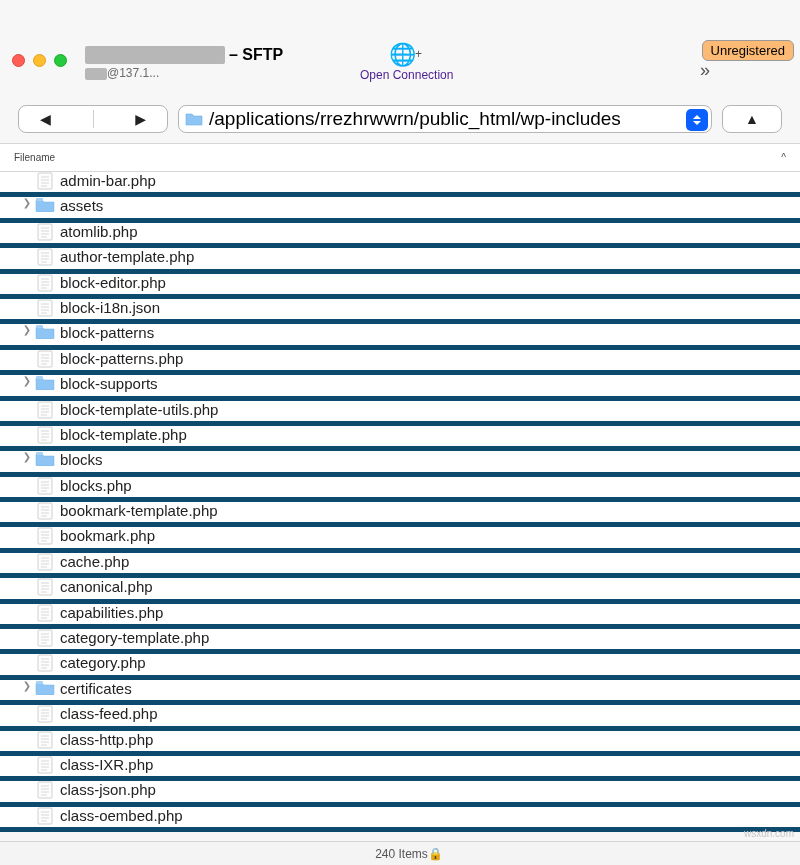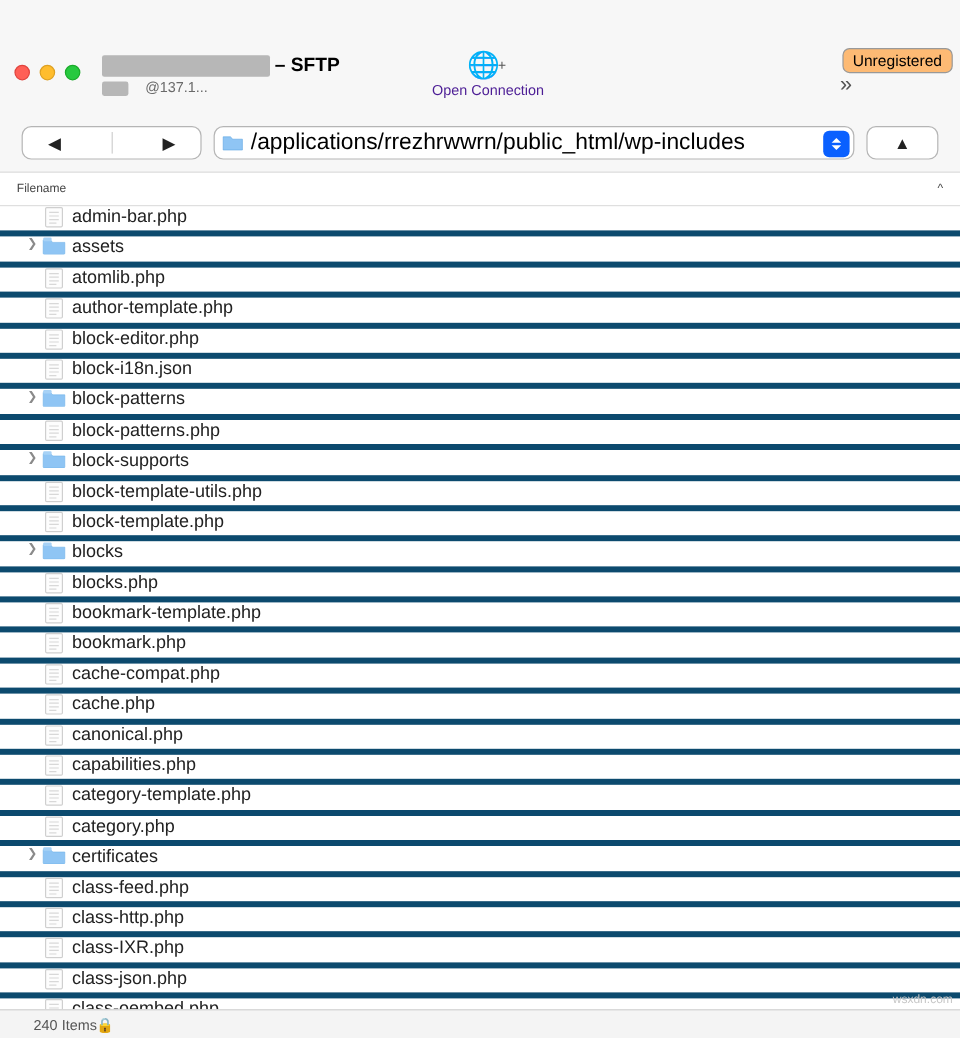--- a/index.html
+++ b/index.html
@@ -23,21 +23,21 @@
   }
   .traffic-lights { display: flex; gap: 8px; margin-top: 10px; }
   .tl { width: 13px; height: 13px; border-radius: 50%; }
   .tl.close { background:#ff5f56; border:0.5px solid #e0443e; }
   .tl.min   { background:#ffbd2e; border:0.5px solid #dea123; }
   .tl.max   { background:#27c93f; border:0.5px solid #1aab29; }
   .conn-block { margin-left: 18px; margin-top: 2px; }
   .conn-name { display:flex; align-items:center; gap:4px; }
   .conn-redact { width:140px; height:18px; background:#b7b7b7; border-radius:2px; }
   .conn-suffix { font-weight:700; font-size:16px; }
-  .conn-sub { display:flex; align-items:flex-end; gap:14px; margin-top:2px; font-size:12px; color:#6a6a6a;}
+  .conn-sub { display:flex; align-items:flex-end; gap:0; margin-top:2px; font-size:12px; color:#6a6a6a;}
   .conn-sub-redact { width:22px; height:12px; background:#b7b7b7; border-radius:2px; }
   .open-conn { position:absolute; left: 360px; top:6px; text-align:center; }
   .open-conn .icon { font-size:22px; color:#555; }
   .open-conn .plus { font-size:12px; position:relative; top:-4px; left:-2px; color:#555;}
   .open-conn .lbl { font-size:12px; color:#4c1d95; margin-top:0; display:block;}
   .chevrons { position:absolute; right:90px; top:24px; font-size:18px; color:#555; }
   .unreg {
     position:absolute; top:4px; right:6px;
     border:1px solid #999; border-radius:6px; padding:2px 8px;
     font-size:13px; background:#fdba74;
@@ -86,21 +86,21 @@
   .row .spacer14 { width:14px; }
   .row .icon { width:22px; display:flex; align-items:center; justify-content:center;}
   .row .name { padding-left:4px; }
 
   
   .file-icon svg, .folder-icon svg { display:block; }
 
   .status-bar {
     position:absolute; bottom:0; left:0; right:0; height:24px;
     background:#f4f4f4; border-top:1px solid #d2d2d2;
-    display:flex; align-items:center; justify-content:flex-start;
+    display:flex; align-items:center; justify-content:center;
     padding: 0 10px 0 28px; font-size:12px; color:#555;
   }
   .status-bar .lock { color:#b8b8b8; font-size:12px; }
   .watermark { position:absolute; right:6px; bottom:26px; font-size:10px; color:#c7c7c7;}
 </style>
 </head>
 <body>
 
 <div class="titlebar">
   <div class="traffic-lights">
@@ -337,33 +337,20 @@
       <span class="spacer14"></span>
       <span class="icon file-icon">
         <svg width="16" height="18">
           <rect x="1" y="1" width="14" height="16" rx="1" fill="#fdfdfd" stroke="#cfcfcf"></rect>
           <line x1="4" y1="5" x2="12" y2="5" stroke="#d8d8d8"></line>
           <line x1="4" y1="8" x2="12" y2="8" stroke="#d8d8d8"></line>
           <line x1="4" y1="11" x2="12" y2="11" stroke="#d8d8d8"></line>
           <line x1="4" y1="14" x2="10" y2="14" stroke="#d8d8d8"></line>
         </svg>
       </span>
-      <span class="name">cache-compat.php</span>
-    </div>
-    <div class="row">
-      <span class="spacer14"></span>
-      <span class="icon file-icon">
-        <svg width="16" height="18">
-          <rect x="1" y="1" width="14" height="16" rx="1" fill="#fdfdfd" stroke="#cfcfcf"></rect>
-          <line x1="4" y1="5" x2="12" y2="5" stroke="#d8d8d8"></line>
-          <line x1="4" y1="8" x2="12" y2="8" stroke="#d8d8d8"></line>
-          <line x1="4" y1="11" x2="12" y2="11" stroke="#d8d8d8"></line>
-          <line x1="4" y1="14" x2="10" y2="14" stroke="#d8d8d8"></line>
-        </svg>
-      </span>
       <span class="name">cache.php</span>
     </div>
     <div class="row">
       <span class="spacer14"></span>
       <span class="icon file-icon">
         <svg width="16" height="18">
           <rect x="1" y="1" width="14" height="16" rx="1" fill="#fdfdfd" stroke="#cfcfcf"></rect>
           <line x1="4" y1="5" x2="12" y2="5" stroke="#d8d8d8"></line>
           <line x1="4" y1="8" x2="12" y2="8" stroke="#d8d8d8"></line>
           <line x1="4" y1="11" x2="12" y2="11" stroke="#d8d8d8"></line>

